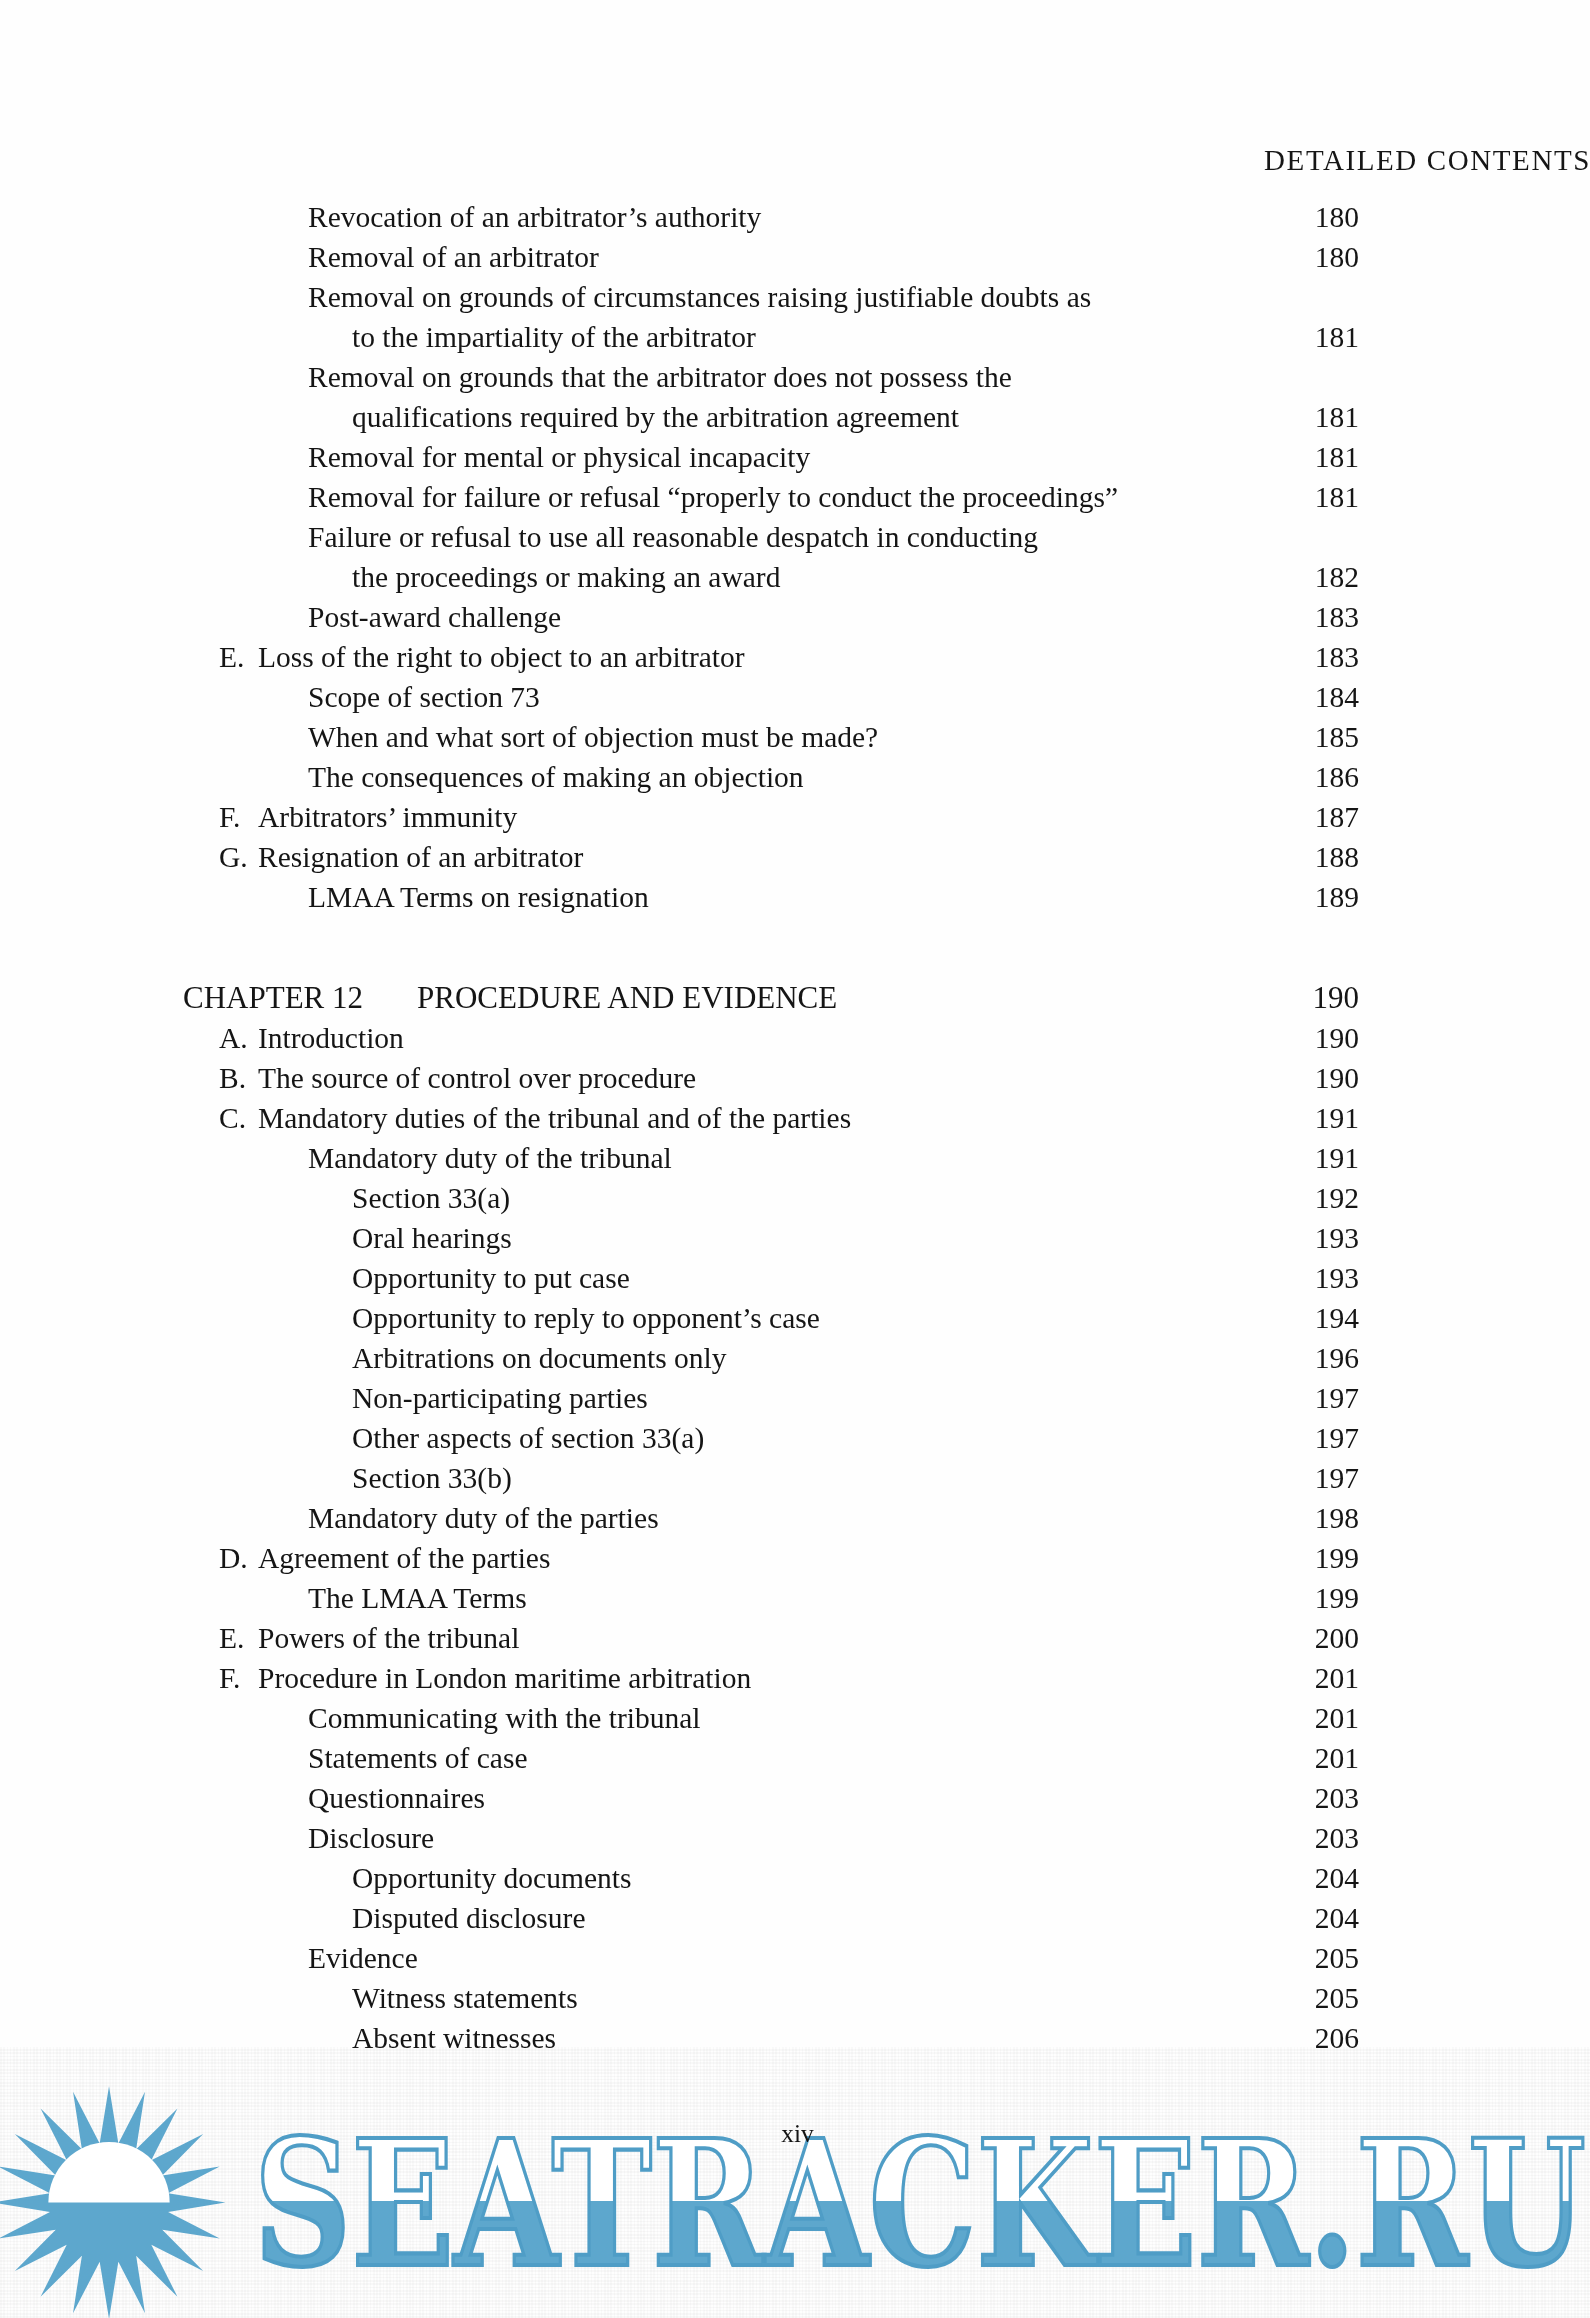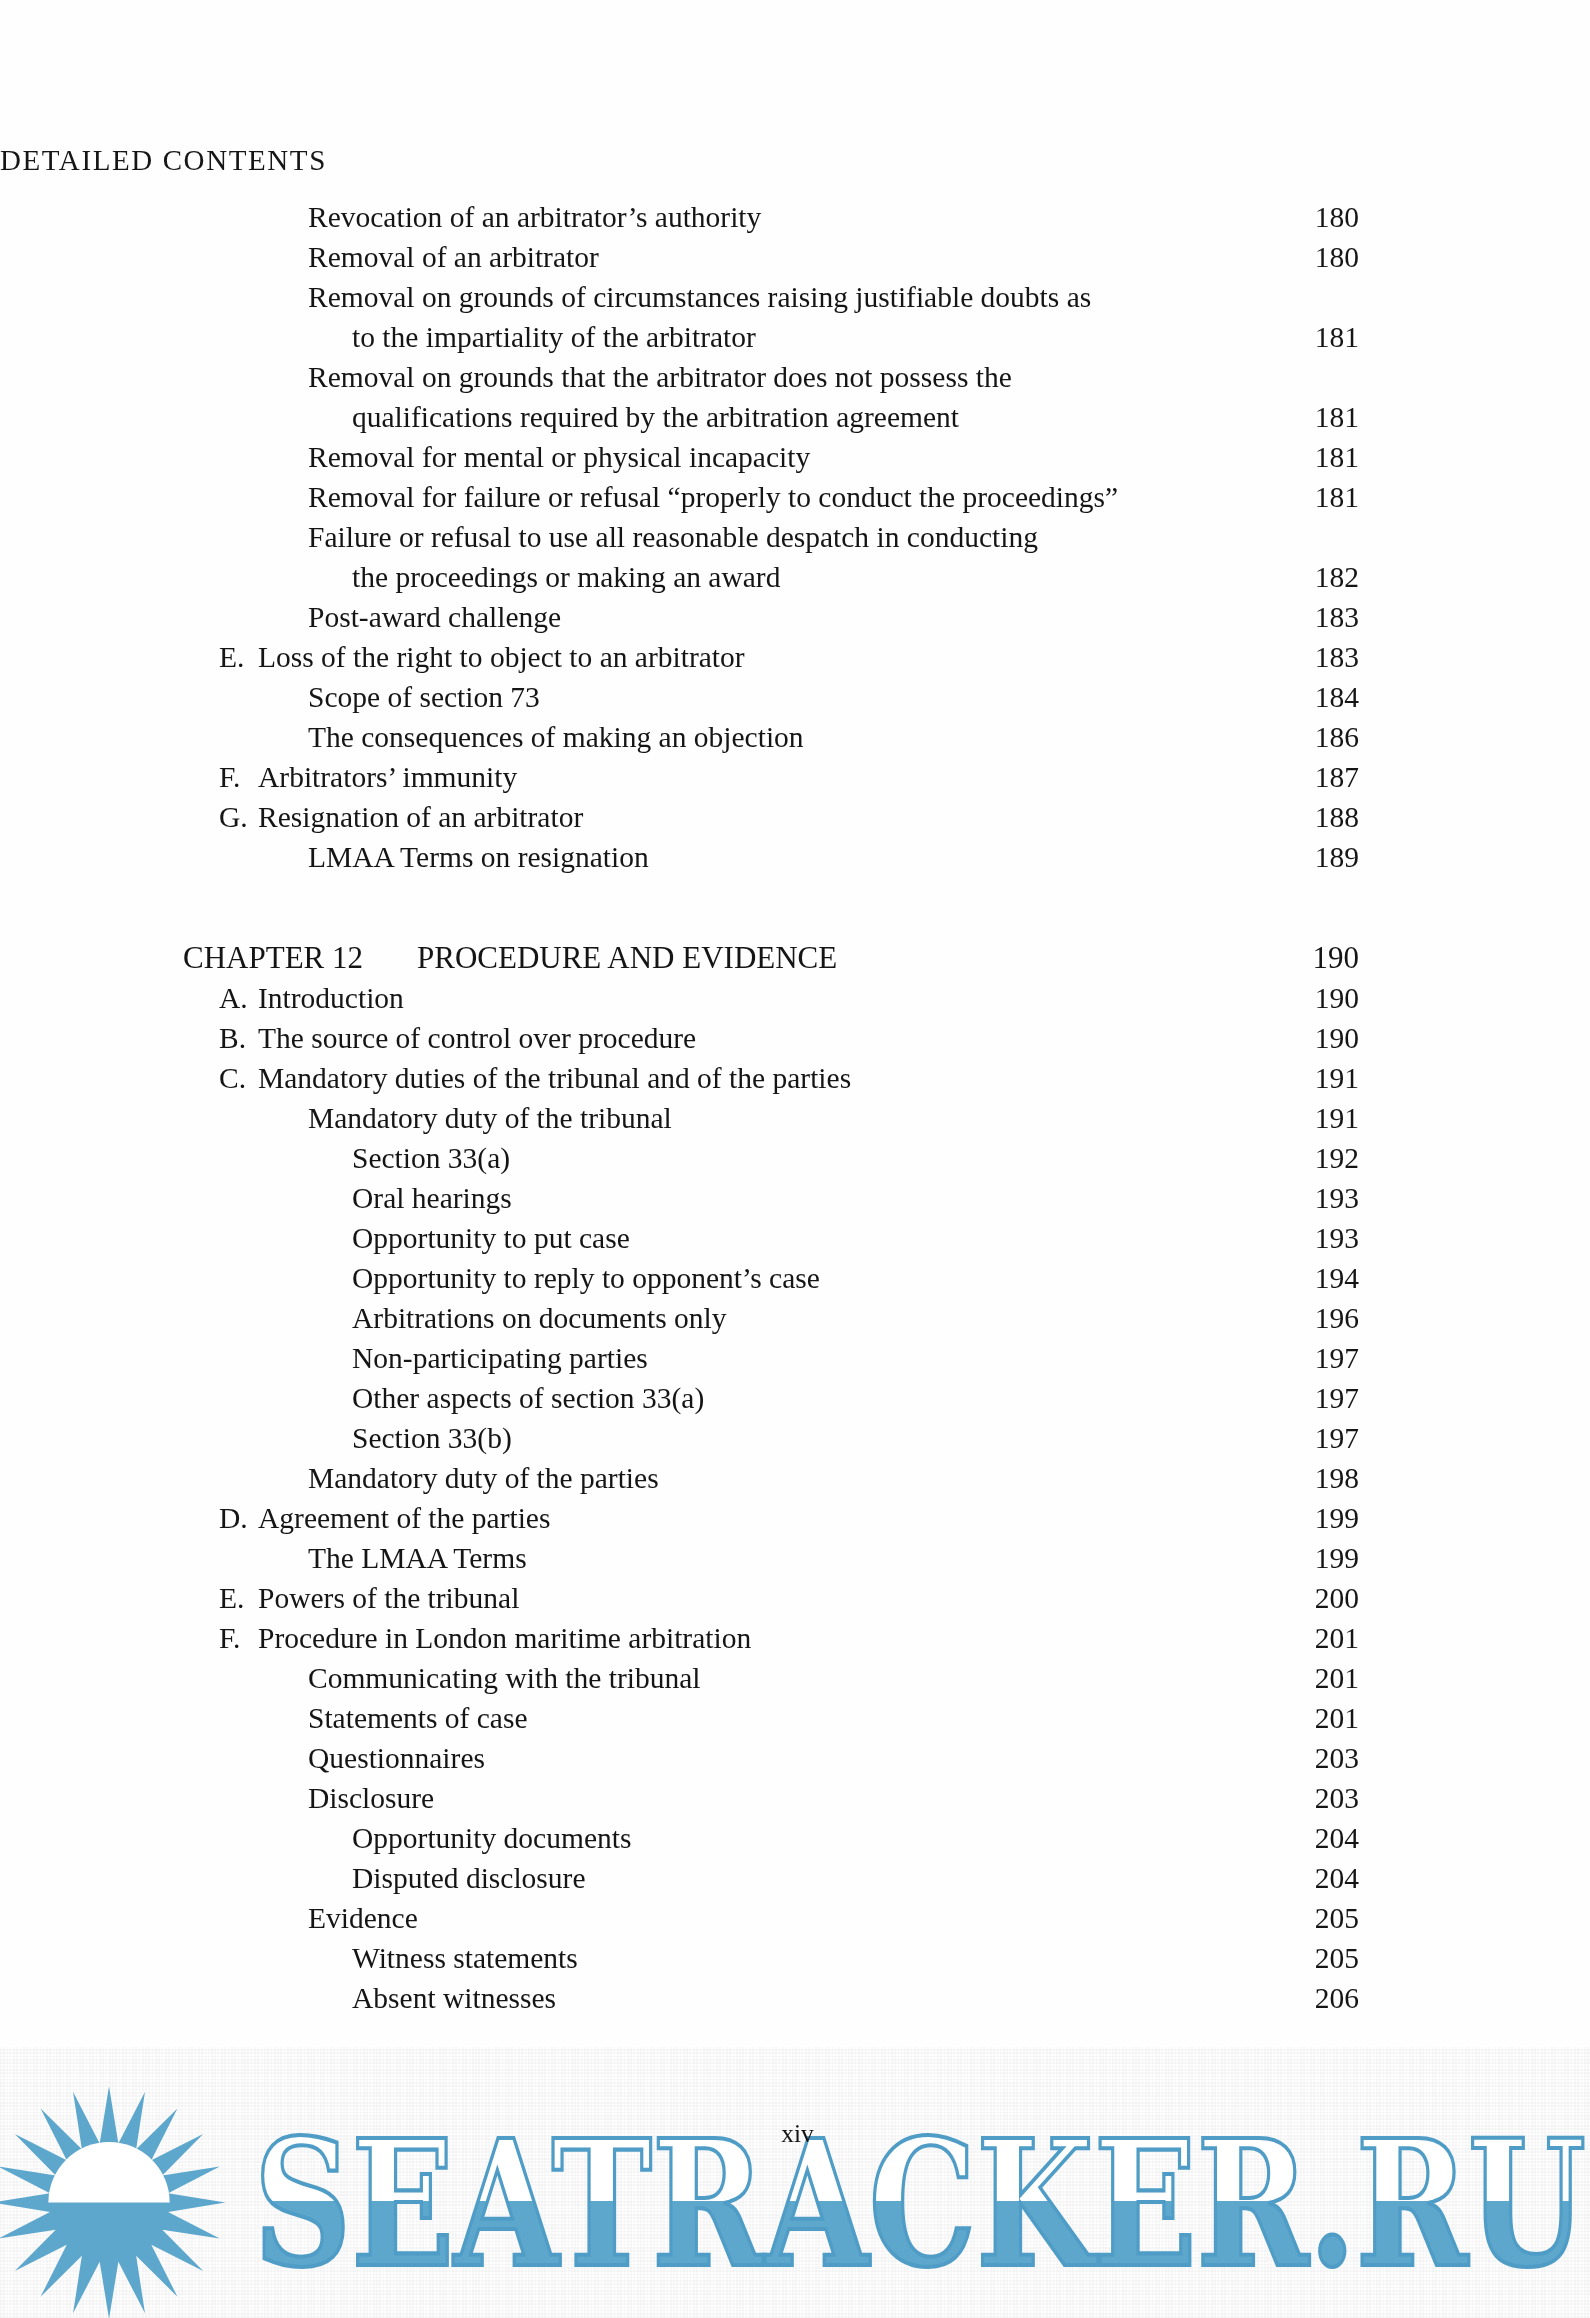--- a/index.html
+++ b/index.html
@@ -14,21 +14,21 @@
   
   #noise-band{
     position:absolute;left:0;top:2047px;width:1591px;height:271px;
     background-image:
       repeating-linear-gradient(0deg, rgba(0,0,0,0.022) 0 1.6px, transparent 1.6px 3.3px),
       repeating-linear-gradient(90deg, rgba(0,0,0,0.018) 0 1.6px, transparent 1.6px 3.3px);
     pointer-events:none;
   }
   #running-head{
     position:absolute;top:144px;left:0;width:1591px;
-    text-align:left;
+    text-align:right;
     font-size:29px;letter-spacing:1.6px;
     color:#161616;
   }
   #toc{
     position:absolute;top:197px;left:0;width:1538px;
   }
   .row{
     position:relative;
     line-height:40px;
     font-size:29.5px;
@@ -110,20 +110,24 @@
     <span class="indent"><span class="txt">Post-award challenge</span></span>
     <span class="pg">183</span>
   </div>
       <div class="row l1">
     <span class="indent"><span class="letter">E.</span><span class="txt">Loss of the right to object to an arbitrator</span></span>
     <span class="pg">183</span>
   </div>
       <div class="row l2">
     <span class="indent"><span class="txt">Scope of section 73</span></span>
     <span class="pg">184</span>
+  </div>
+      <div class="row l2">
+    <span class="indent"><span class="txt">When and what sort of objection must be made?</span></span>
+    <span class="pg">185</span>
   </div>
       <div class="row l2">
     <span class="indent"><span class="txt">The consequences of making an objection</span></span>
     <span class="pg">186</span>
   </div>
       <div class="row l1">
     <span class="indent"><span class="letter">F.</span><span class="txt">Arbitrators’ immunity</span></span>
     <span class="pg">187</span>
   </div>
       <div class="row l1">

